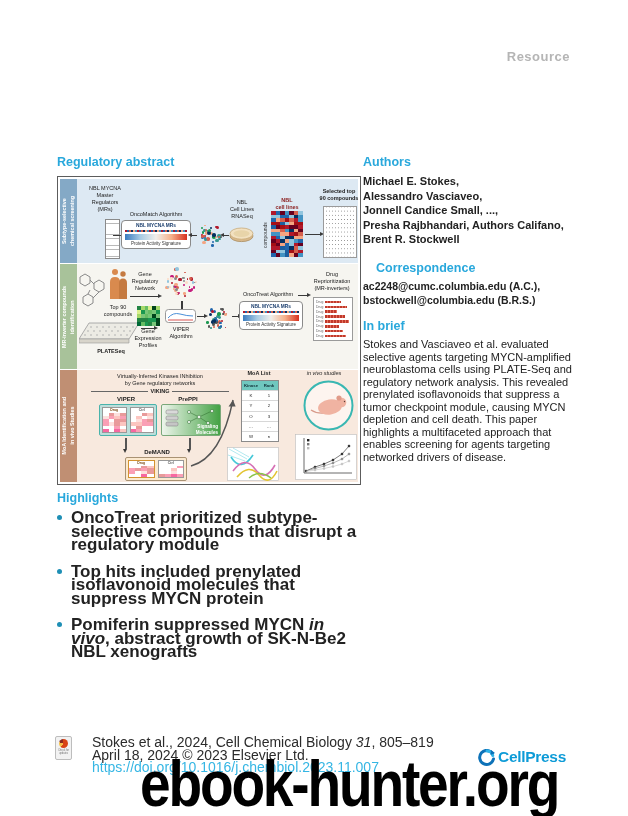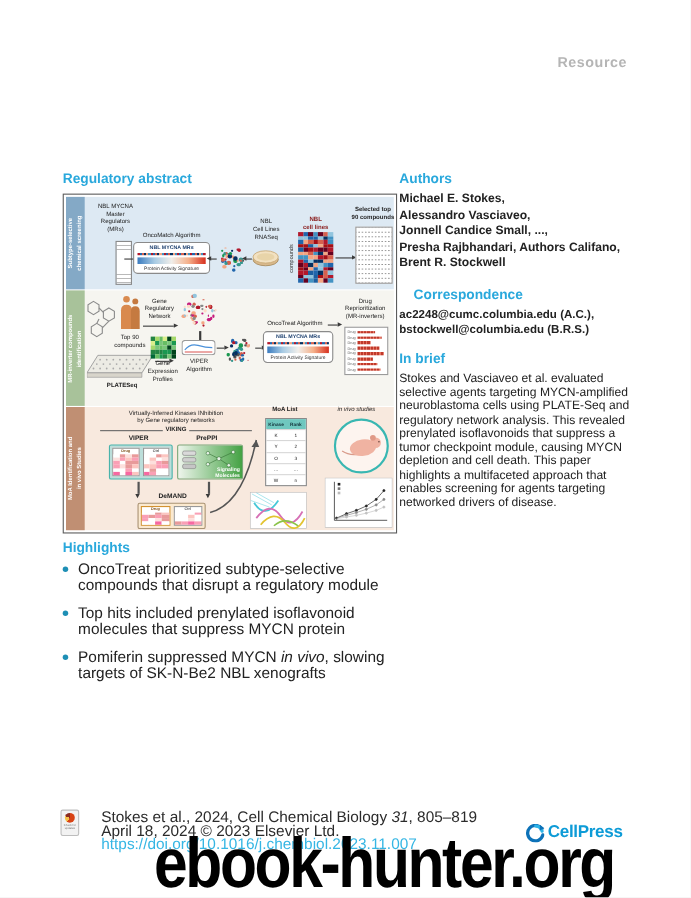--- a/index.html
+++ b/index.html
@@ -10,21 +10,21 @@
   .pre{white-space:pre-line}
   .kicker{font-weight:bold;font-size:13px;color:#b5b5b5;letter-spacing:.5px}
   .journal{font-weight:bold;font-size:23px;color:#1b9fd8}
   .title{font-weight:bold;font-size:18.5px;line-height:1.17;color:#131313}
   .h-sec{font-weight:bold;font-size:12.5px;color:#29a8dc}
   .names{font-size:11px;font-weight:bold;line-height:14.6px;color:#222}
   .emails{font-size:10.5px;font-weight:bold;line-height:13.5px;color:#222}
   .brief{font-size:11px;line-height:12.5px;color:#222;width:209px}
   .hl-item{display:flex;gap:9px;margin-bottom:13px;width:302px}
   .hl-dot{flex:0 0 5px;width:5px;height:5px;border-radius:50%;background:#1e8fb5;margin-top:4px}
-  .hl-text{font-size:14px;font-weight:normal;line-height:13.5px;color:#222}
+  .hl-text{font-size:17px;font-weight:bold;line-height:13.5px;color:#222}
   
   .ga{left:57px;top:176px;width:304px;height:309px;border:1px solid #5c5c5c;background:#fff;padding:2px;
       display:flex;flex-direction:column;gap:1px}
   .band{display:flex;position:relative}
   .sidebar{flex:0 0 17px;display:flex;align-items:center;justify-content:center}
   .sidebar span{writing-mode:vertical-rl;transform:rotate(180deg);font-size:5.4px;font-weight:bold;
       color:#fff;text-align:center;line-height:1.55;white-space:pre-line}
   .bcontent{position:relative;flex:1}
   .lbl{position:absolute;font-size:5.5px;line-height:1.25;text-align:center;color:#222}
   .arr{position:absolute;height:1.3px;background:#3a3a3a}
@@ -747,21 +747,21 @@
     <div class="hl-item">
       <div class="hl-dot"></div>
       <div class="hl-text"><span>OncoTreat prioritized subtype-selective compounds that disrupt a regulatory module</span><i></i><span></span></div>
     </div>
     <div class="hl-item">
       <div class="hl-dot"></div>
       <div class="hl-text"><span>Top hits included prenylated isoflavonoid molecules that suppress MYCN protein</span><i></i><span></span></div>
     </div>
     <div class="hl-item">
       <div class="hl-dot"></div>
-      <div class="hl-text"><span>Pomiferin suppressed MYCN </span><i>in vivo</i><span>, slowing targets of SK-N-Be2 NBL xenografts</span></div>
+      <div class="hl-text"><span>Pomiferin suppressed MYCN </span><i>in vivo</i><span>, abstract growth of SK-N-Be2 NBL xenografts</span></div>
     </div>
   </div>
 
   <div class="abs badge" style="left:55px;top:736px" title="">
     <div class="circ"></div>
     <div class="tx">Check for updates</div>
   </div>
   <div class="abs footer-cite" style="left:92px;top:736px">
     <div><span>Stokes et al., 2024, Cell Chemical Biology </span><i>31</i><span>, 805–819</span></div>
     <div>April 18, 2024 © 2023 Elsevier Ltd.</div>

